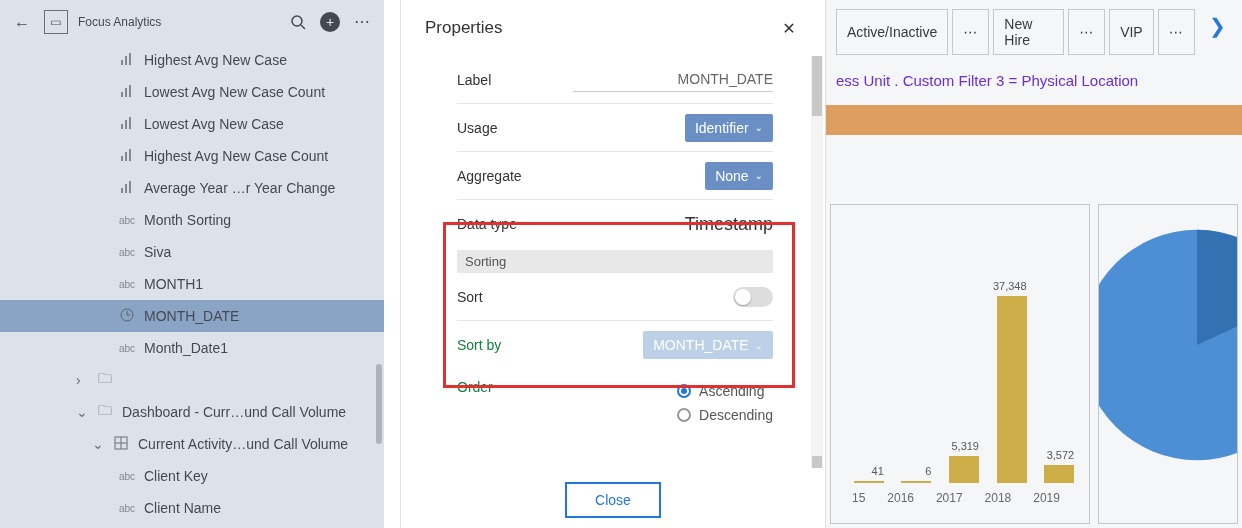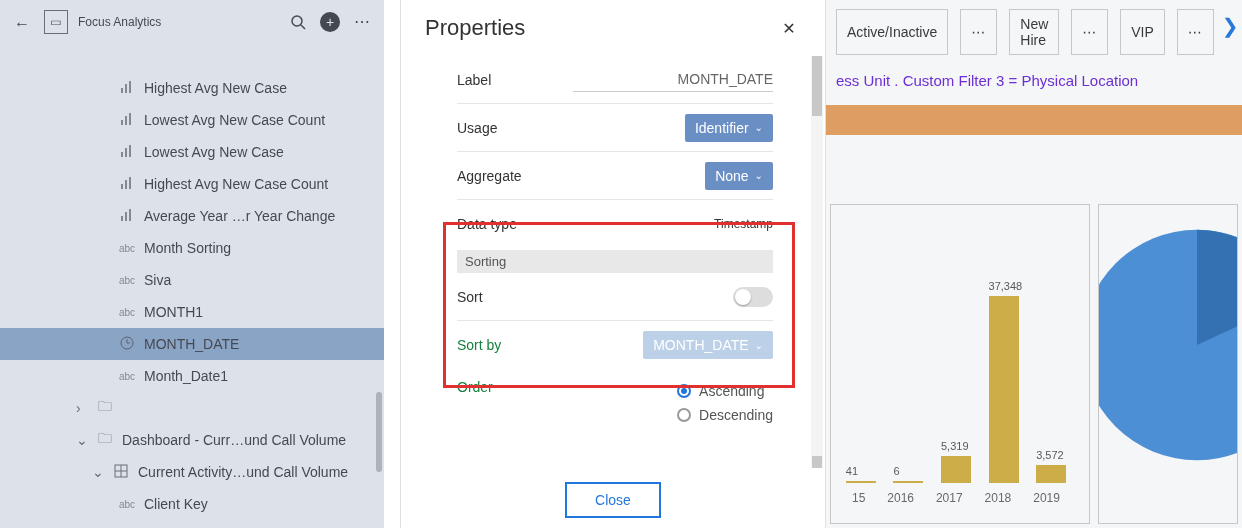--- a/index.html
+++ b/index.html
@@ -10,21 +10,21 @@
     position: absolute; left: 0; top: 0; width: 384px; height: 528px;
     background: #fff;
   }
   .left-header {
     height: 44px; display: flex; align-items: center; padding: 0 10px; gap: 10px;
     border-bottom: 1px solid transparent;
   }
   .left-header .title { font-size: 12px; color: #333; flex: 1; }
   .icon-btn { width: 24px; height: 24px; display:flex; align-items:center; justify-content:center; cursor:pointer; color:#333; }
   .left-tree {
-    position: absolute; left: 0; top: 44px; right: 0; bottom: 0; overflow: hidden; margin-top: 28px;
+    position: absolute; left: 0; top: 44px; right: 0; bottom: 0; overflow: hidden;
   }
   .tree-row {
     display: flex; align-items: center; height: 32px; padding-left: 118px; gap: 8px;
     font-size: 14px; color: #333; cursor: pointer;
   }
   .tree-row.sel { background: #91acce; }
   .tree-row .ticon { width: 18px; text-align: center; font-size: 11px; color: #555; }
   .tree-row.folder { padding-left: 76px; }
   .tree-row.folder2 { padding-left: 92px; }
   .tree-row .chev { width: 14px; color: #666; }
@@ -41,27 +41,27 @@
     position: absolute; left: 826px; top:0; right:0; height:528px;
     background: rgba(120,140,170,0.08); pointer-events:none;
   }
 
   
   .modal {
     position: absolute; left: 400px; top: 0; width: 426px; height: 528px;
     background: #fff; border-left:1px solid #e0e0e0; border-right:1px solid #e0e0e0;
   }
   .modal-header { height: 56px; display:flex; align-items:center; padding: 0 24px; }
-  .modal-header h2 { font-size: 22px; font-weight: normal; color:#333; flex:1; }
+  .modal-header h2 { font-size: 17px; font-weight: normal; color:#333; flex:1; }
   .modal-body { position:absolute; top:56px; left:0; right:16px; bottom:60px; padding: 0 36px 0 56px; overflow:hidden; }
   .prop-row { display:flex; align-items:center; height:48px; border-bottom:1px solid #e5e5e5; }
   .prop-row.noborder { border-bottom:none; }
   .prop-label { flex:1; font-size:14px; color:#333; }
   .prop-label.dim { color:#15803d; }
-  .prop-value { font-size:12px; color:#333; }
+  .prop-value { font-size:18px; color:#333; }
   .input-underline { width: 200px; text-align:right; color:#666; border:none; border-bottom:1px solid #ccc; background:transparent; font-size:14px; padding:4px 0;}
   .dropdown {
     background:#6a8fc5; color:#fff; font-size:14px; padding:6px 10px; border-radius:2px;
     display:flex; align-items:center; gap:6px; cursor:pointer;
   }
   .dropdown.light { background:#bcd0e8; color:#fff; }
   .chev-down { font-size:10px; }
   .section-header { background:#e8e8e8; padding: 4px 8px; font-size:13px; color:#555; margin-top:2px;}
   .highlight-box {
     position:absolute; border:3px solid #e03030; pointer-events:none;
@@ -85,21 +85,21 @@
   .filter-chip { border:1px solid #ccc; padding:6px 10px; font-size:14px; color:#333; background:#fff; display:flex; align-items:center; gap:6px; cursor:pointer;}
   .dots { letter-spacing:1px; }
   .nav-arrow { width:30px; height:30px; color:#2277dd; font-size:20px; display:flex; align-items:center; justify-content:center; cursor:pointer;}
   .subtitle { padding: 20px 10px 10px 10px; font-size:15px; color:#6d28d9; }
   .orange-bar { height:30px; background:#e8a05c; margin:6px 0 10px 0;}
   .charts { position:absolute; top:200px; left:0; right:0; bottom:0; display:flex; }
   .chart-panel { border:1px solid #ccc; margin:4px; background:#fff; position:relative; }
   .bar-chart { flex:0 0 260px; }
   .pie-chart { flex:1; overflow:hidden; }
   .bars { position:absolute; left:10px; right:10px; bottom:40px; top:20px; display:flex; align-items:flex-end; justify-content:space-around;}
-  .bar-wrap { display:flex; flex-direction:column; align-items:flex-start; width:38px;}
+  .bar-wrap { display:flex; flex-direction:column; align-items:flex-end; width:38px;}
   .bar { width:30px; background:#d4b040; }
   .bar-label { position:absolute; font-size:11px; color:#555; transform:translateY(-16px);}
   .x-labels { position:absolute; left:10px; right:18px; bottom:18px; display:flex; justify-content:space-around; font-size:12px; color:#666;}
   .pie-svg { position:absolute; right:-80px; top:20px; }
 </style>
 </head>
 <body>
 
 <div class="left-panel">
   <div class="left-header">
@@ -277,21 +277,21 @@
     <div class="thumb" style="bottom:0;height:12px;"></div>
   </div>
   <div class="modal-footer">
     <button class="close-btn">Close</button>
   </div>
   <div class="highlight-box" style="left:42px; top:222px; width:352px; height:166px;"></div>
 </div>
 
 <div class="right-area">
   <div class="filter-bar">
-    <div id="chips" style="display:flex;gap:12px;margin-top:12px;">
+    <div id="chips" style="display:flex;gap:4px;margin-top:12px;">
         <div class="filter-chip">
           <span>Active/Inactive</span>
         </div>
         <div class="filter-chip">
           <span class="dots">⋯</span>
         </div>
         <div class="filter-chip">
           <span>New Hire</span>
         </div>
         <div class="filter-chip">

